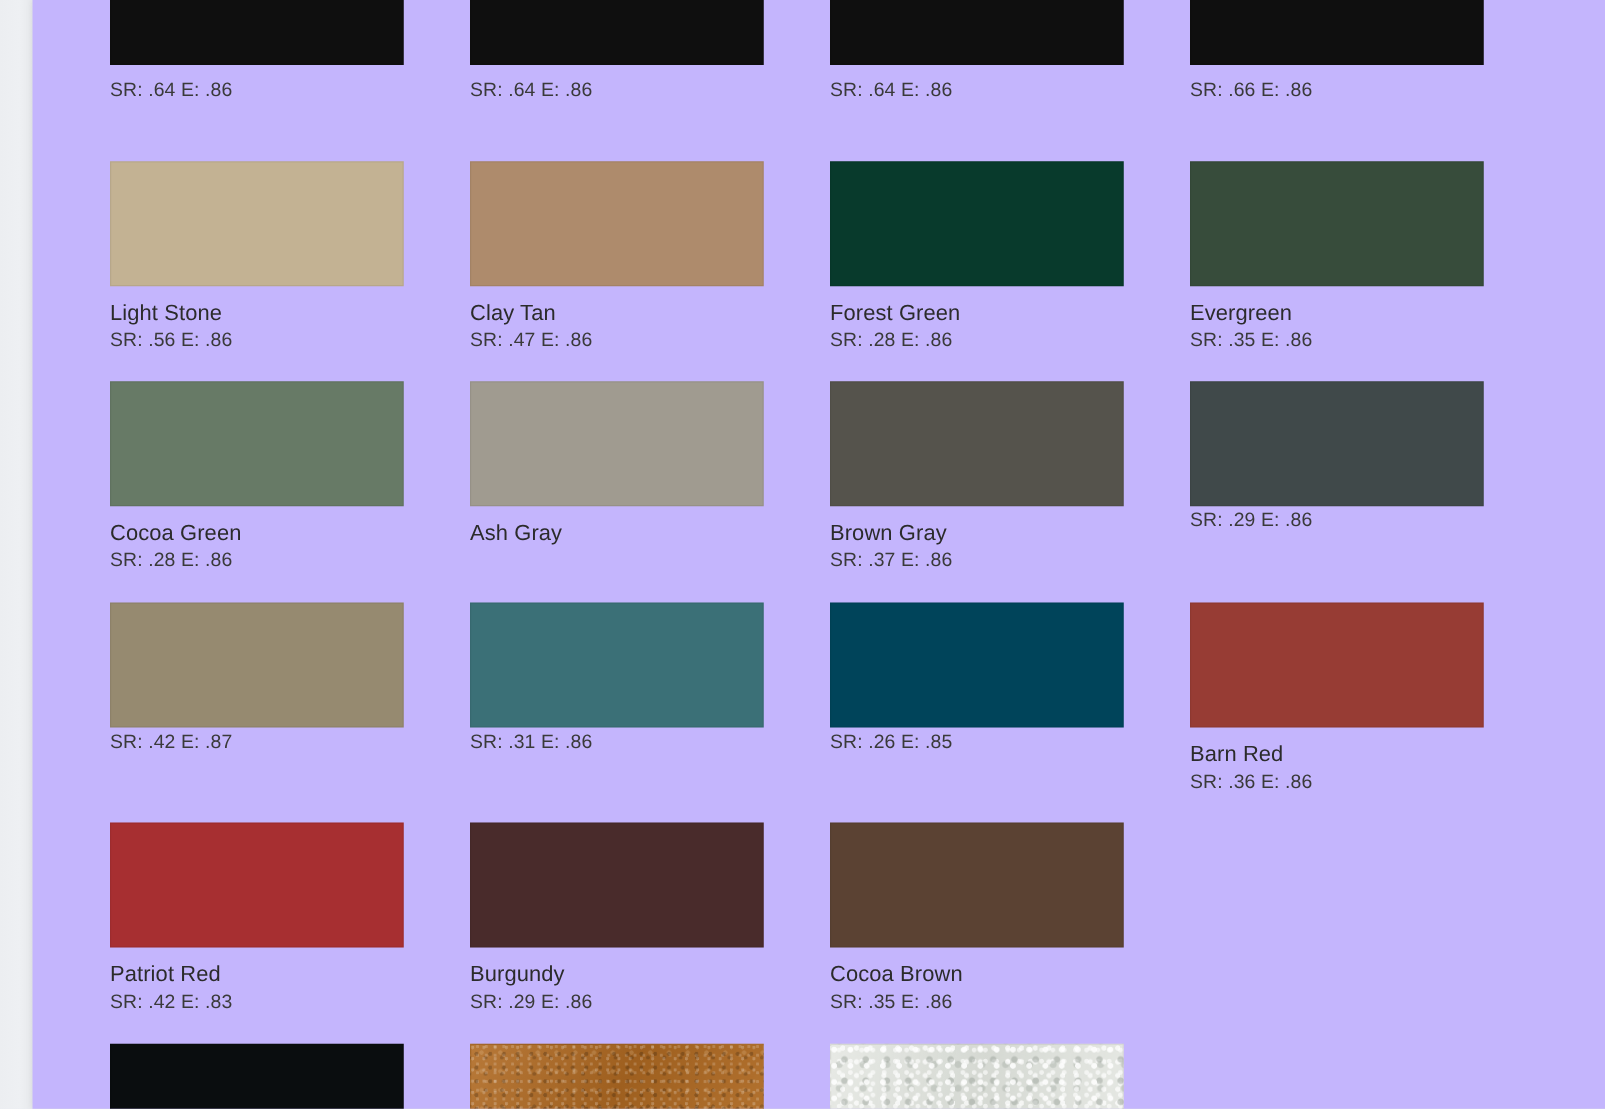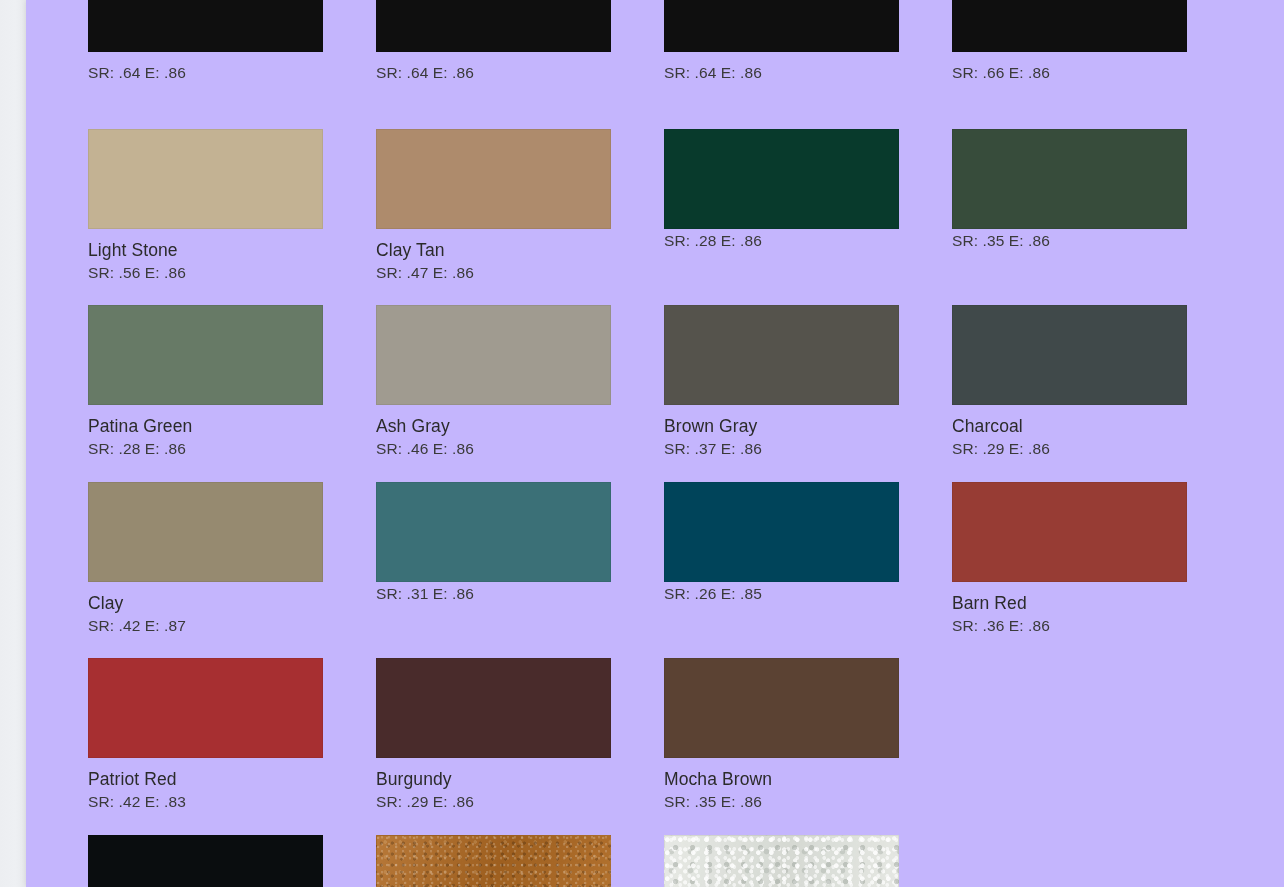--- a/index.html
+++ b/index.html
@@ -139,53 +139,52 @@
           <div class="label">Light Stone</div>
           <div class="stats">SR: .56  E: .86</div>
         </div>
         <div class="cell">
           <div class="swatch" style="background: rgb(174, 139, 108);"></div>
           <div class="label">Clay Tan</div>
           <div class="stats">SR: .47  E: .86</div>
         </div>
         <div class="cell">
           <div class="swatch" style="background: rgb(8, 58, 44);"></div>
+          <div class="label">Forest Green</div>
           <div class="stats">SR: .28  E: .86</div>
         </div>
         <div class="cell">
           <div class="swatch" style="background: rgb(55, 76, 59);"></div>
+          <div class="label">Evergreen</div>
           <div class="stats">SR: .35  E: .86</div>
         </div>
       </div>
       <div class="row">
         <div class="cell">
           <div class="swatch" style="background: rgb(103, 122, 102);"></div>
-          <div class="label">Patina Green</div>
+          <div class="label">Cocoa Green</div>
           <div class="stats">SR: .28  E: .86</div>
         </div>
         <div class="cell">
           <div class="swatch" style="background: rgb(160, 155, 144);"></div>
           <div class="label">Ash Gray</div>
-          <div class="stats">SR: .46  E: .86</div>
         </div>
         <div class="cell">
           <div class="swatch" style="background: rgb(85, 83, 76);"></div>
           <div class="label">Brown Gray</div>
           <div class="stats">SR: .37  E: .86</div>
         </div>
         <div class="cell">
           <div class="swatch" style="background: rgb(64, 73, 74);"></div>
-          <div class="label">Charcoal</div>
           <div class="stats">SR: .29  E: .86</div>
         </div>
       </div>
       <div class="row">
         <div class="cell">
           <div class="swatch" style="background: rgb(150, 138, 112);"></div>
-          <div class="label">Clay</div>
           <div class="stats">SR: .42  E: .87</div>
         </div>
         <div class="cell">
           <div class="swatch" style="background: rgb(59, 112, 119);"></div>
           <div class="stats">SR: .31  E: .86</div>
         </div>
         <div class="cell">
           <div class="swatch" style="background: rgb(0, 68, 90);"></div>
           <div class="stats">SR: .26  E: .85</div>
         </div>
@@ -201,21 +200,21 @@
           <div class="label">Patriot Red</div>
           <div class="stats">SR: .42  E: .83</div>
         </div>
         <div class="cell">
           <div class="swatch" style="background: rgb(73, 43, 43);"></div>
           <div class="label">Burgundy</div>
           <div class="stats">SR: .29  E: .86</div>
         </div>
         <div class="cell">
           <div class="swatch" style="background: rgb(91, 66, 51);"></div>
-          <div class="label">Mocha Brown</div>
+          <div class="label">Cocoa Brown</div>
           <div class="stats">SR: .35  E: .86</div>
         </div>
       </div>
       <div class="row">
         <div class="cell">
           <div class="swatch" style="background: rgb(10, 13, 15);"></div>
         </div>
         <div class="cell">
           <div class="swatch tex-copper"></div>
         </div>

